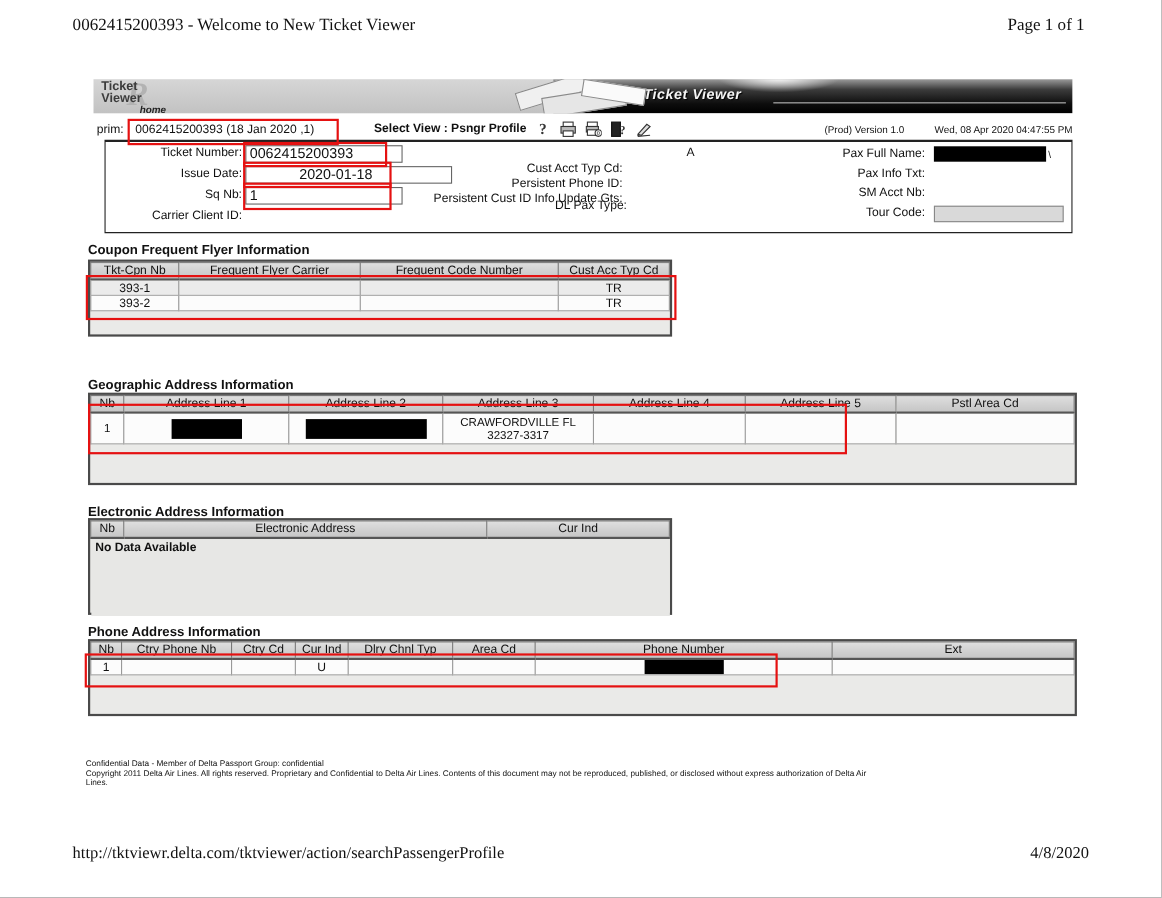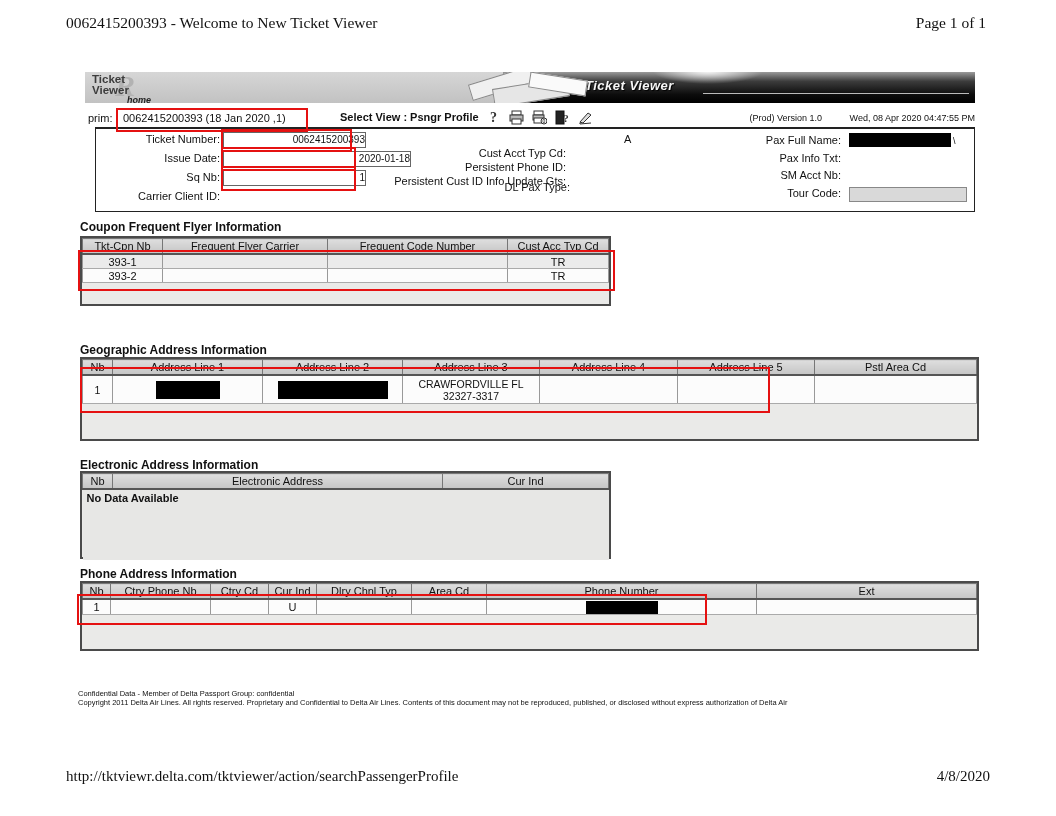--- a/index.html
+++ b/index.html
@@ -37,21 +37,21 @@
   .toolbar-icons{left:486px;top:110px;display:flex;gap:8px;}
   .toolbar-icons span{display:inline-block;width:15px;height:15px;}
   .version{right:81px;top:113px;font-size:9px;white-space:nowrap;}
   .version span{margin-left:25px;}
 
   
   .form-box{left:95px;top:127px;width:878px;height:82px;border:1px solid #222;border-top:2px solid #222;}
   .frow{position:absolute;font-size:11px;white-space:nowrap;}
   .flabel{display:inline-block;text-align:right;}
   .finput{position:absolute;border:1px solid #666;background:#fff;height:14px;width:138px;
-          font-size:10px;line-height:14px;padding-left:3px;text-align:right;}
+          font-size:13px;line-height:14px;padding-left:3px;}
   .gray-input{position:absolute;border:1px solid #888;background:#d9d9d9;height:13px;width:116px;}
   .redact{display:inline-block;background:#000;}
 
   
   .sec-title{font-size:12px;font-weight:bold;}
   .tbl-wrap{position:absolute;border:2px solid #4a4a4a;background:#eaeae8;}
   table{border-collapse:collapse;width:100%;table-layout:fixed;font-size:11px;}
   th{background:linear-gradient(#dedede,#c5c5c5);border:1px solid #777;border-bottom:2px solid #555;
      font-weight:normal;height:14px;padding:0 2px;overflow:hidden;white-space:nowrap;}
   td{border-left:1px solid #999;border-right:1px solid #999;border-bottom:1px solid #aaa;
@@ -300,20 +300,21 @@
             <td><span class="redact"></span></td>
             <td></td>
           </tr>
         </tbody>
     </table>
   </div>
 
   <div class="abs legal">
     <div>Confidential Data - Member of Delta Passport Group: confidential</div>
     <div>Copyright 2011 Delta Air Lines. All rights reserved. Proprietary and Confidential to Delta Air Lines. Contents of this document may not be reproduced, published, or disclosed without express authorization of Delta Air</div>
+    <div>Lines.</div>
   </div>
 
   <div class="abs serif print-url">http://tktviewr.delta.com/tktviewer/action/searchPassengerProfile</div>
   <div class="abs serif print-date">4/8/2020</div>
 
   <div class="anno" style="left:116px;top:108px;width:188px;height:20px;"></div>
   <div class="anno" style="left:221px;top:129px;width:127px;height:19px;"></div>
   <div class="anno" style="left:221px;top:147px;width:131px;height:20px;"></div>
   <div class="anno" style="left:221px;top:166px;width:131px;height:21px;"></div>
   <div class="anno" style="left:78px;top:250px;width:533px;height:37px;"></div>

